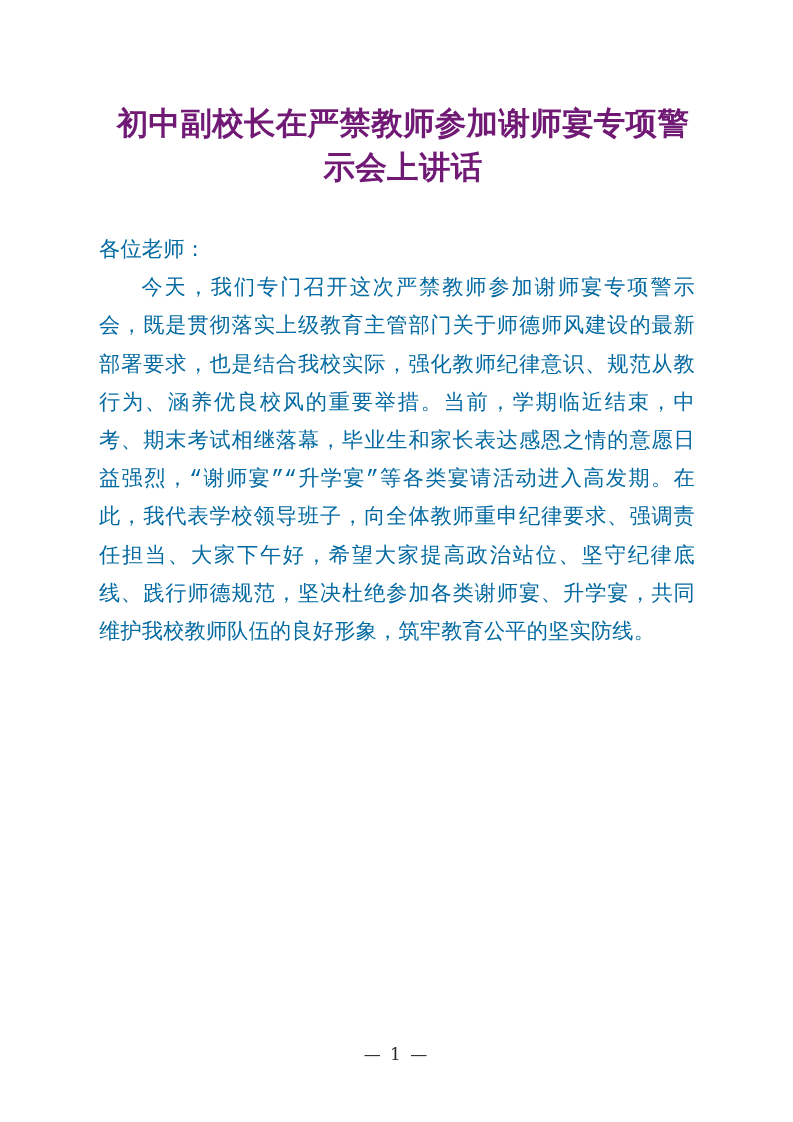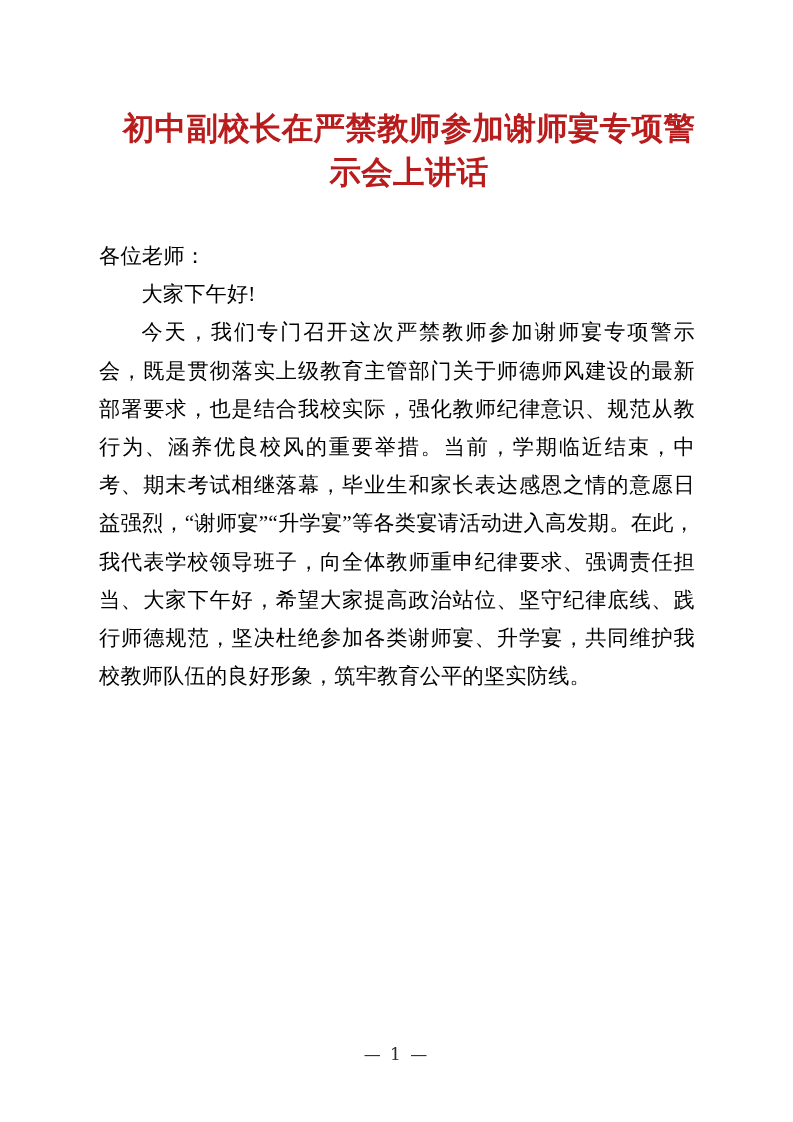--- a/index.html
+++ b/index.html
@@ -26,44 +26,44 @@
   }
 
   .content {
     position: absolute;
     left: 99px;
     top: 0;
     width: 596px;
   }
 
   .doc-title {
-    margin: 12px;
+    margin: 6px;
     padding: 0;
     padding-top: 95px;
-    font-family: Liberation Serif, serif;
+    font-family: Liberation Sans, sans-serif;
     font-weight: 700;
     font-size: 31.5px;
     line-height: 44px;
     text-align: center;
     letter-spacing: 0.3px;
-    color: #b91c1c;
+    color: #701a75;
     width: 596px;
   }
 
   .body-block {
     margin-top: 42px;
   }
 
   .para {
     margin: 0;
     padding: 0;
-    font-family: Liberation Serif, serif;
+    font-family: Liberation Mono, monospace;
     font-size: 21.2px;
     line-height: 38.2px;
-    color: #000000;
+    color: #0369a1;
     text-align: justify;
     text-justify: inter-character;
     text-align-last: left;
     letter-spacing: 0.2px;
     word-break: break-all;
     white-space: pre-wrap;
   }
 
   .para.indent {
     text-indent: 2em;
@@ -88,21 +88,20 @@
 <div class="page">
 
   <div class="content">
 
     <h1 class="doc-title">初中副校长在严禁教师参加谢师宴专项警示会上讲话</h1>
 
     <div class="body-block">
 
       <p class="para">各位老师：</p>
 
-      <p class="para indent">大家下午好!</p>
 
       <p class="para indent">今天，我们专门召开这次严禁教师参加谢师宴专项警示会，既是贯彻落实上级教育主管部门关于师德师风建设的最新部署要求，也是结合我校实际，强化教师纪律意识、规范从教行为、涵养优良校风的重要举措。当前，学期临近结束，中考、期末考试相继落幕，毕业生和家长表达感恩之情的意愿日益强烈，“谢师宴”“升学宴”等各类宴请活动进入高发期。在此，我代表学校领导班子，向全体教师重申纪律要求、强调责任担当、大家下午好，希望大家提高政治站位、坚守纪律底线、践行师德规范，坚决杜绝参加各类谢师宴、升学宴，共同维护我校教师队伍的良好形象，筑牢教育公平的坚实防线。</p>
 
 
     </div>
   </div>
 
   <div class="footer">— 1 —</div>
 
 </div>

